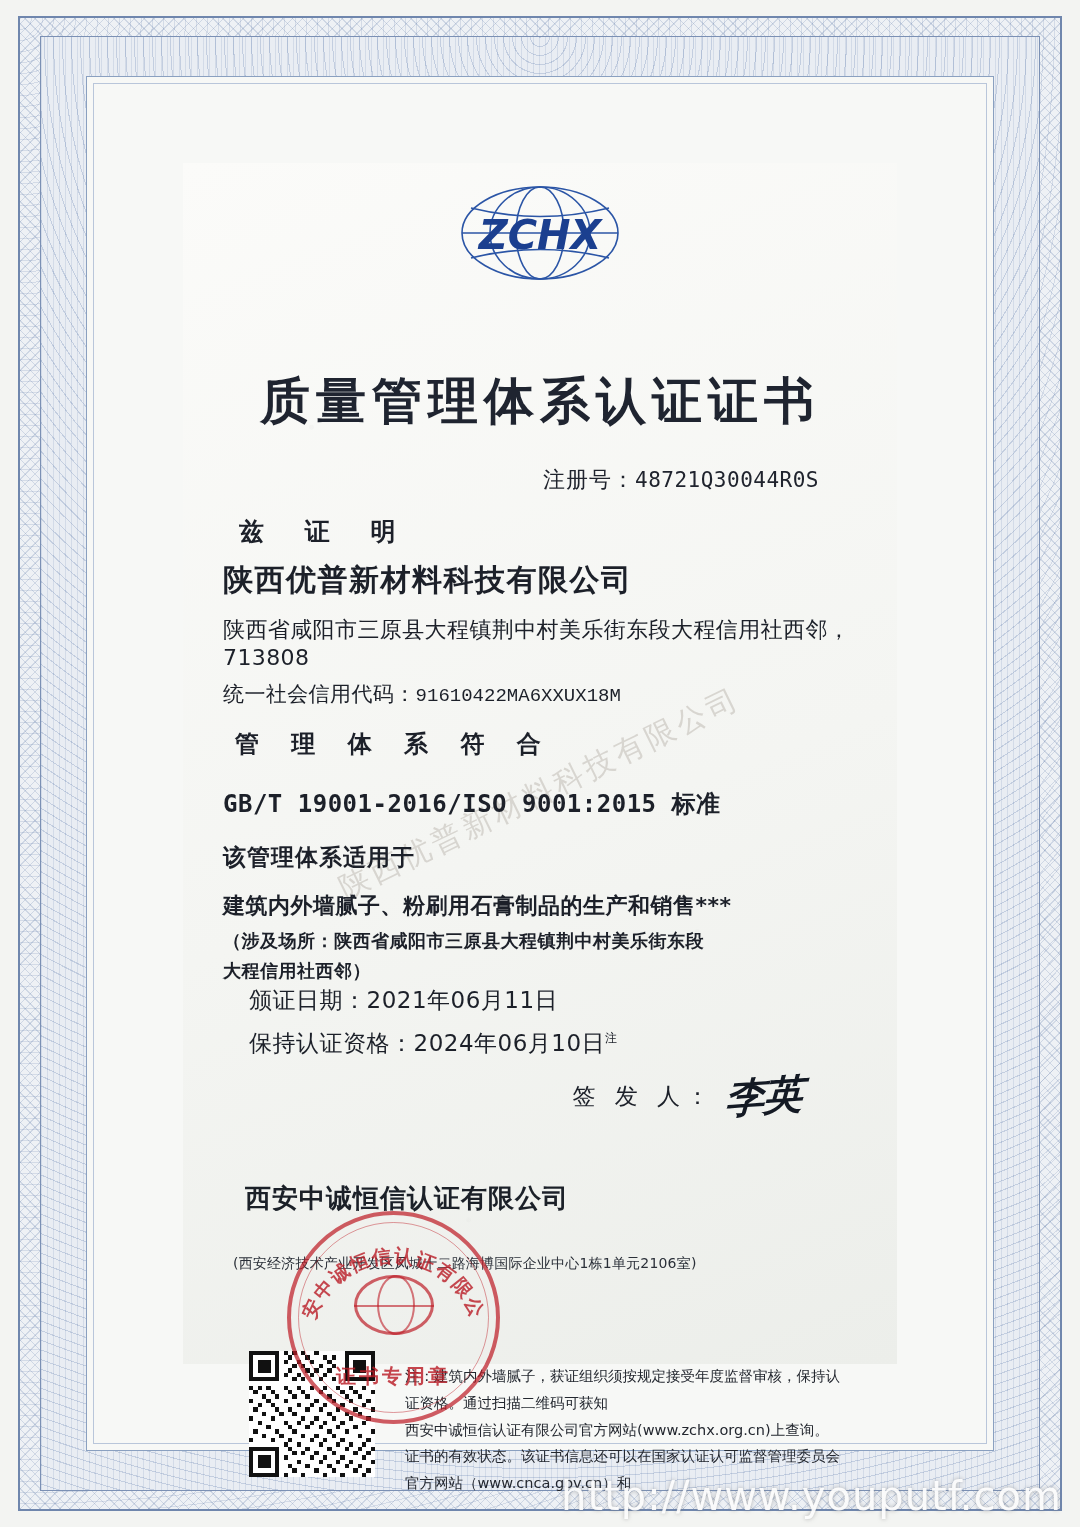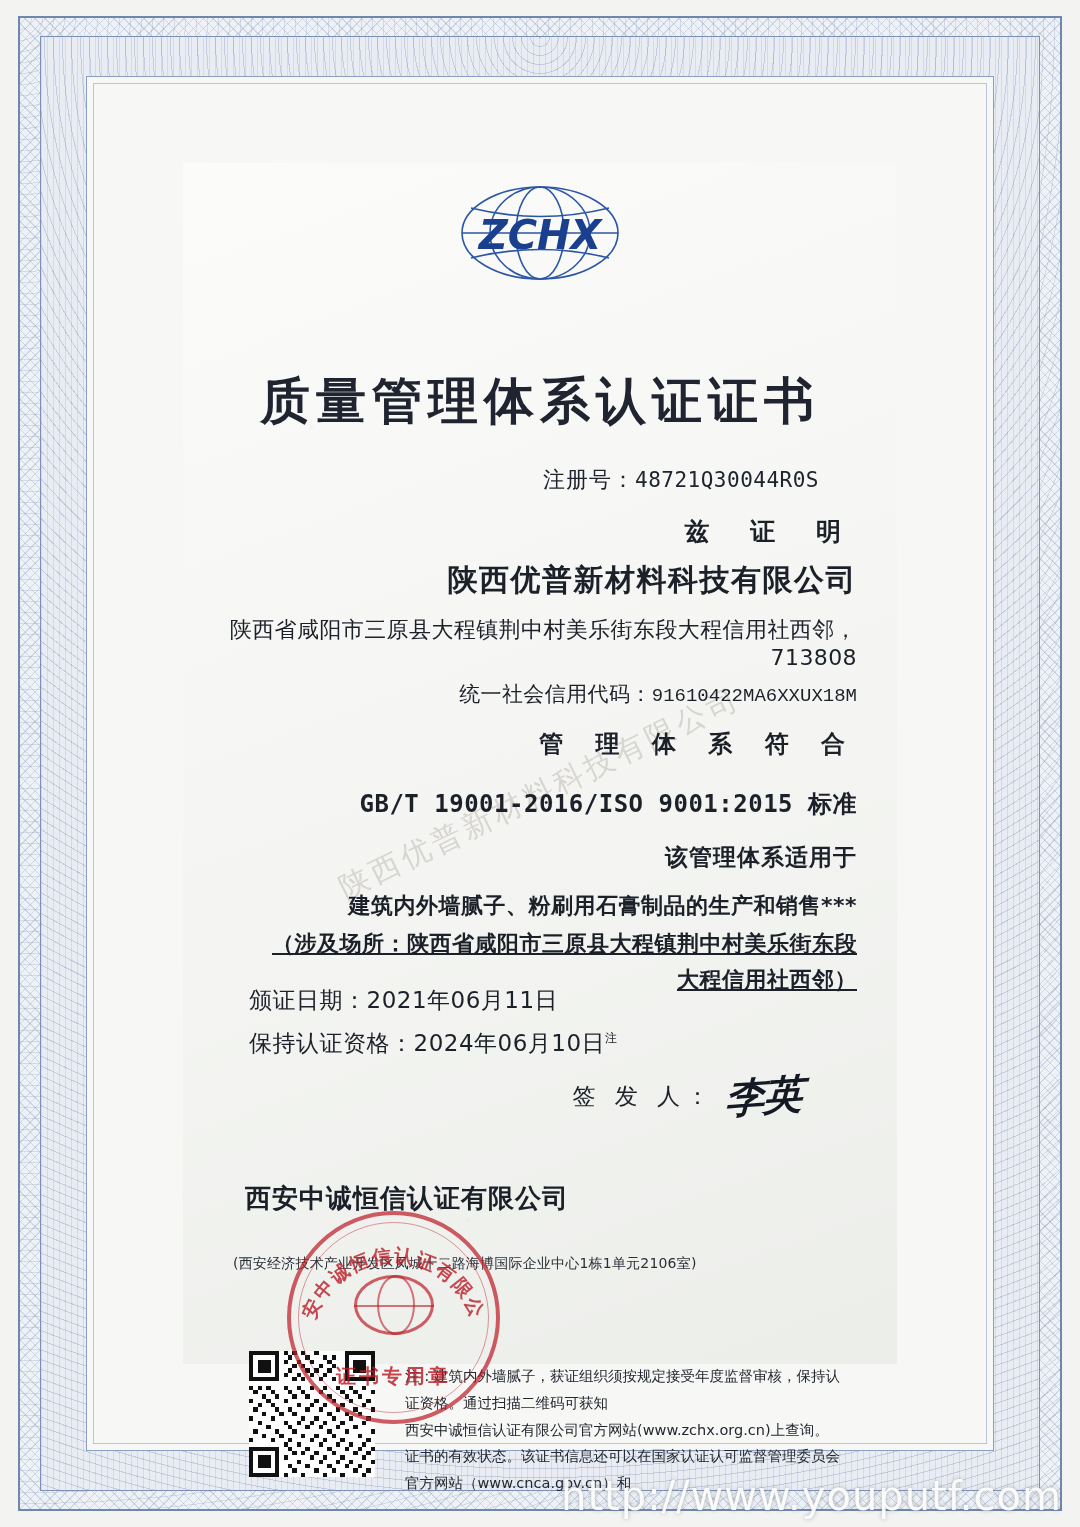--- a/index.html
+++ b/index.html
@@ -130,21 +130,21 @@
   .reg-line .reg-no {
     font-family: "DejaVu Sans Mono", "Liberation Mono", monospace;
     font-size: 21px;
     letter-spacing: 0.5px;
   }
 
   .center-block {
     position: absolute;
     left: 40px; right: 40px;
     top: 352px;
-    text-align: right;
+    text-align: left;
     z-index: 4;
     color: #1c2029;
     font-family: "DejaVu Sans", "Liberation Sans", sans-serif;
   }
   .l-hereby {
     font-size: 25px;
     letter-spacing: 16px;
     font-weight: 600;
     margin-bottom: 12px;
     padding-left: 16px;
@@ -190,25 +190,24 @@
     font-weight: 600;
     margin-bottom: 18px;
   }
   .l-scope1 {
     font-size: 22px;
     font-weight: bold;
     letter-spacing: 0.5px;
     margin-bottom: 8px;
   }
   .l-scope2, .l-scope3 {
-    font-size: 22px;
+    font-size: 18px;
     font-weight: bold;
     letter-spacing: 0.5px;
     margin-bottom: 6px;
-    text-decoration: underline;
   }
 
   
   .dates {
     position: absolute;
     left: 66px;
     top: 822px;
     z-index: 4;
     color: #1c2029;
     font-family: "DejaVu Sans", "Liberation Sans", sans-serif;

